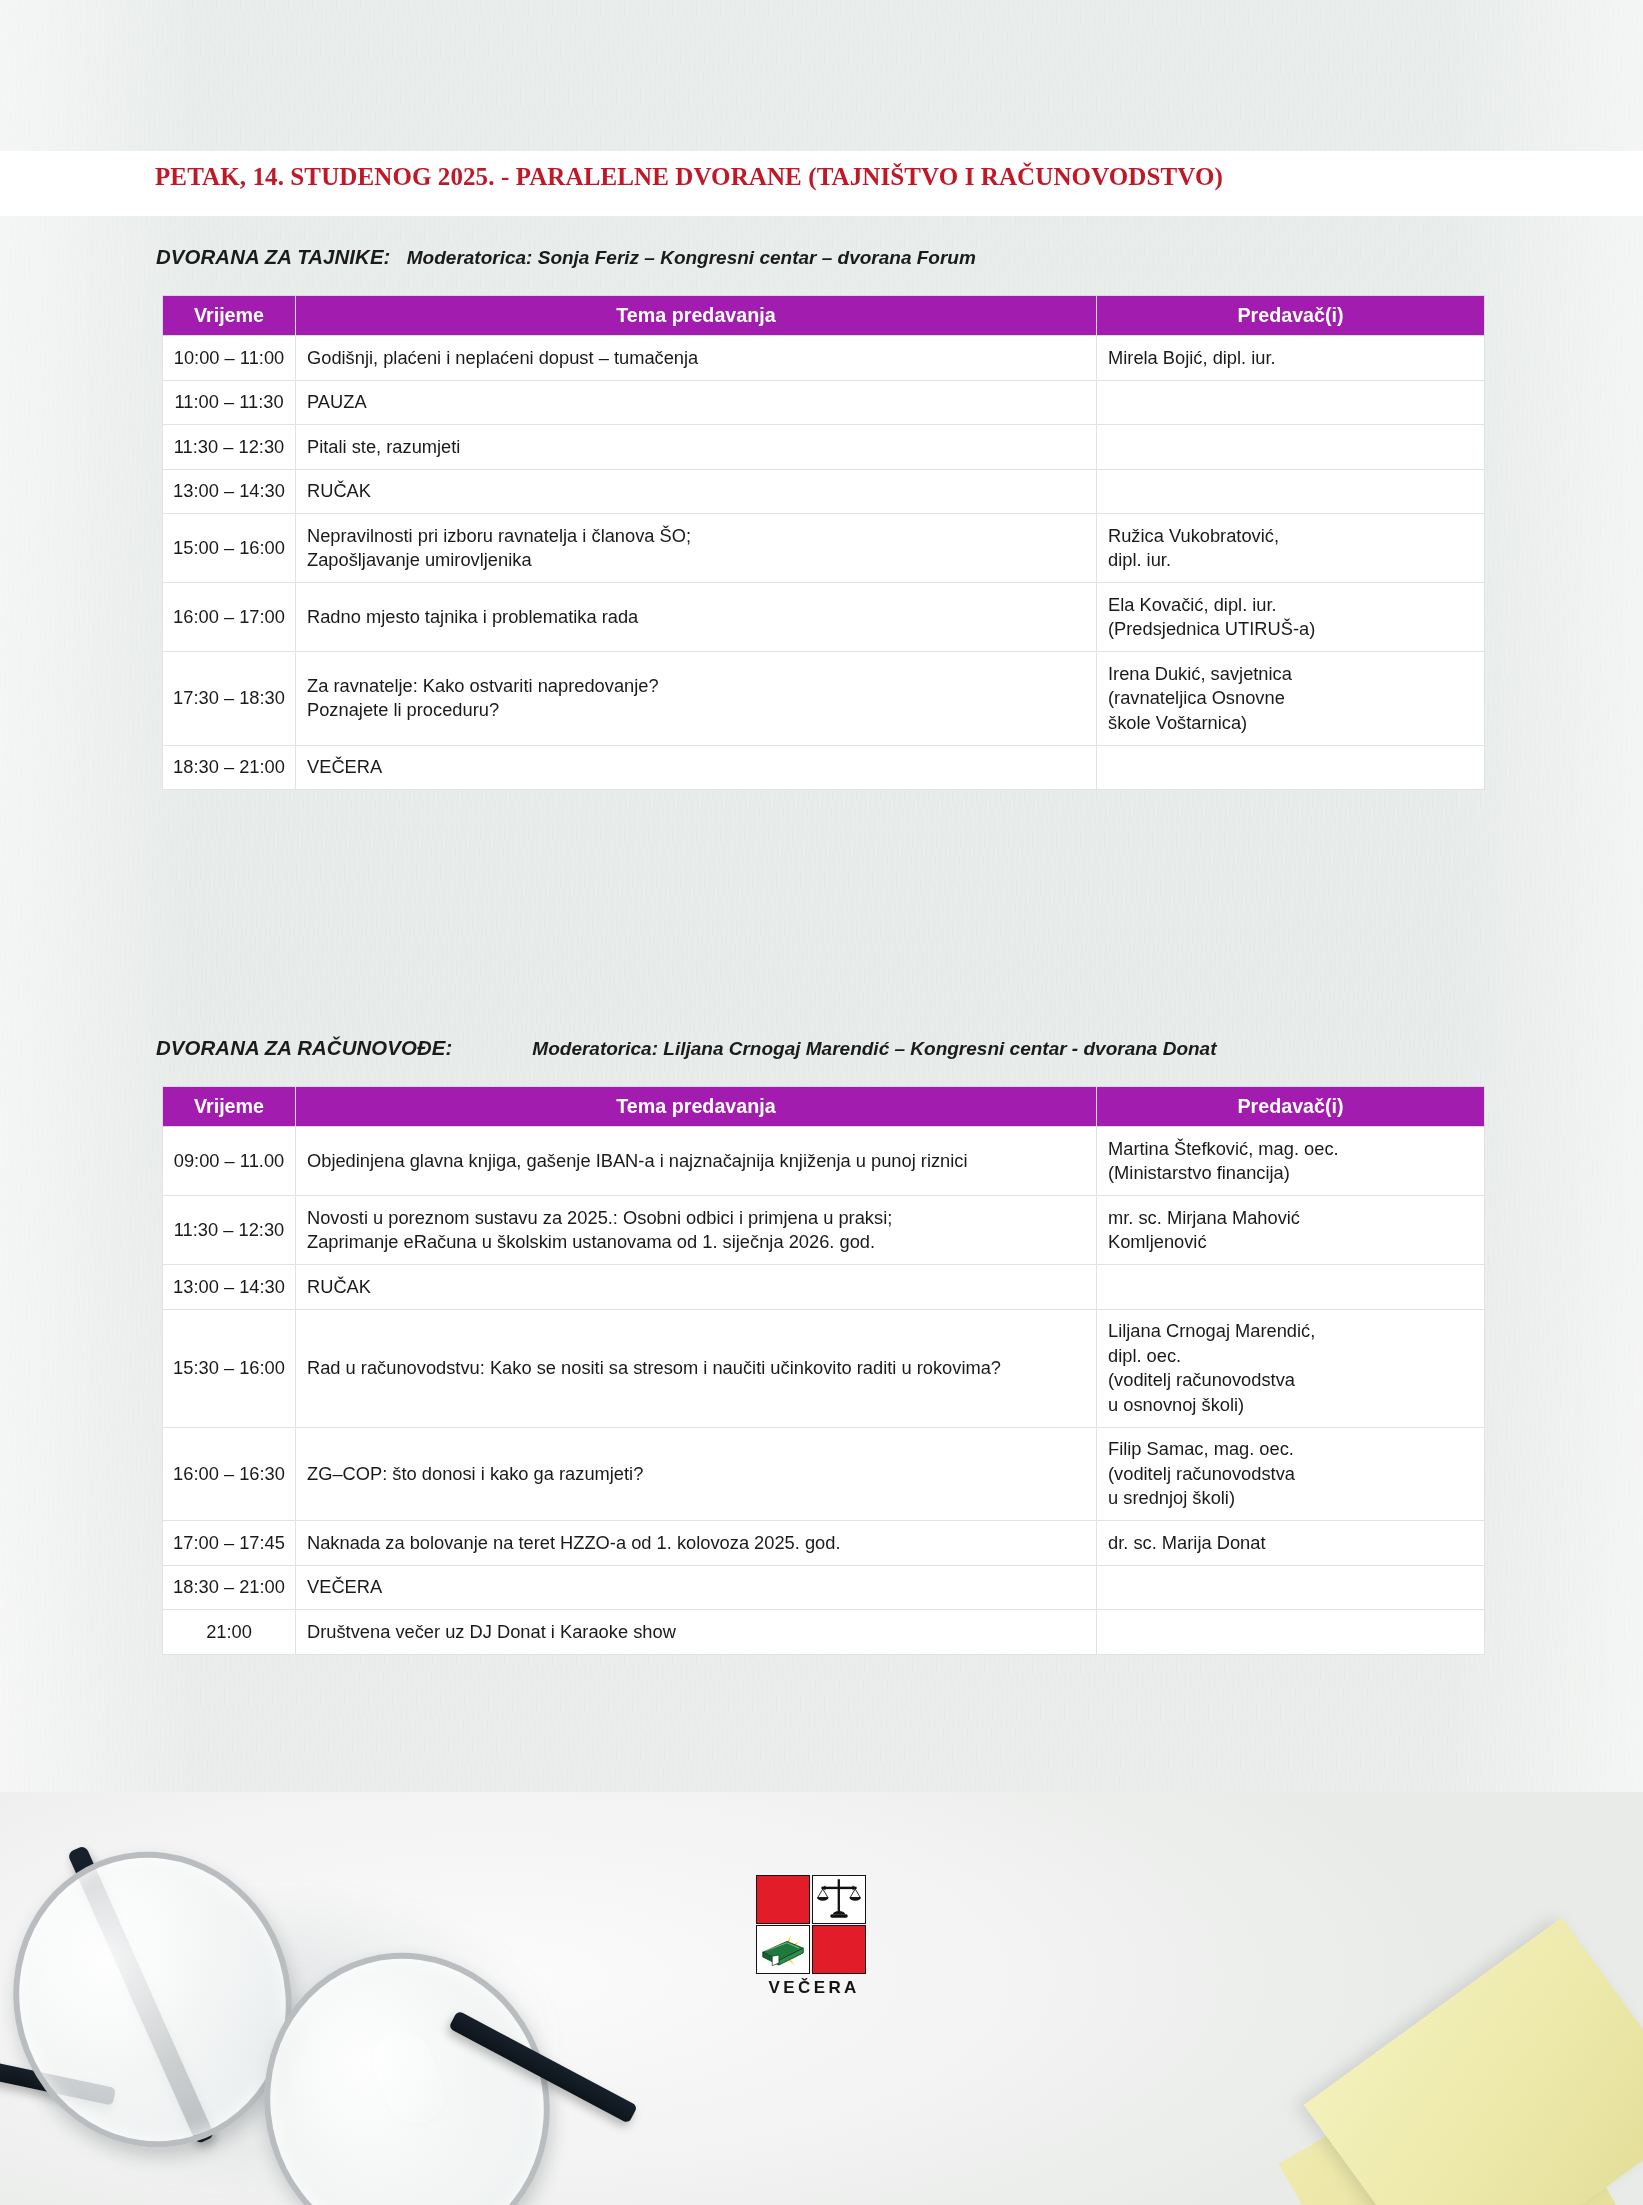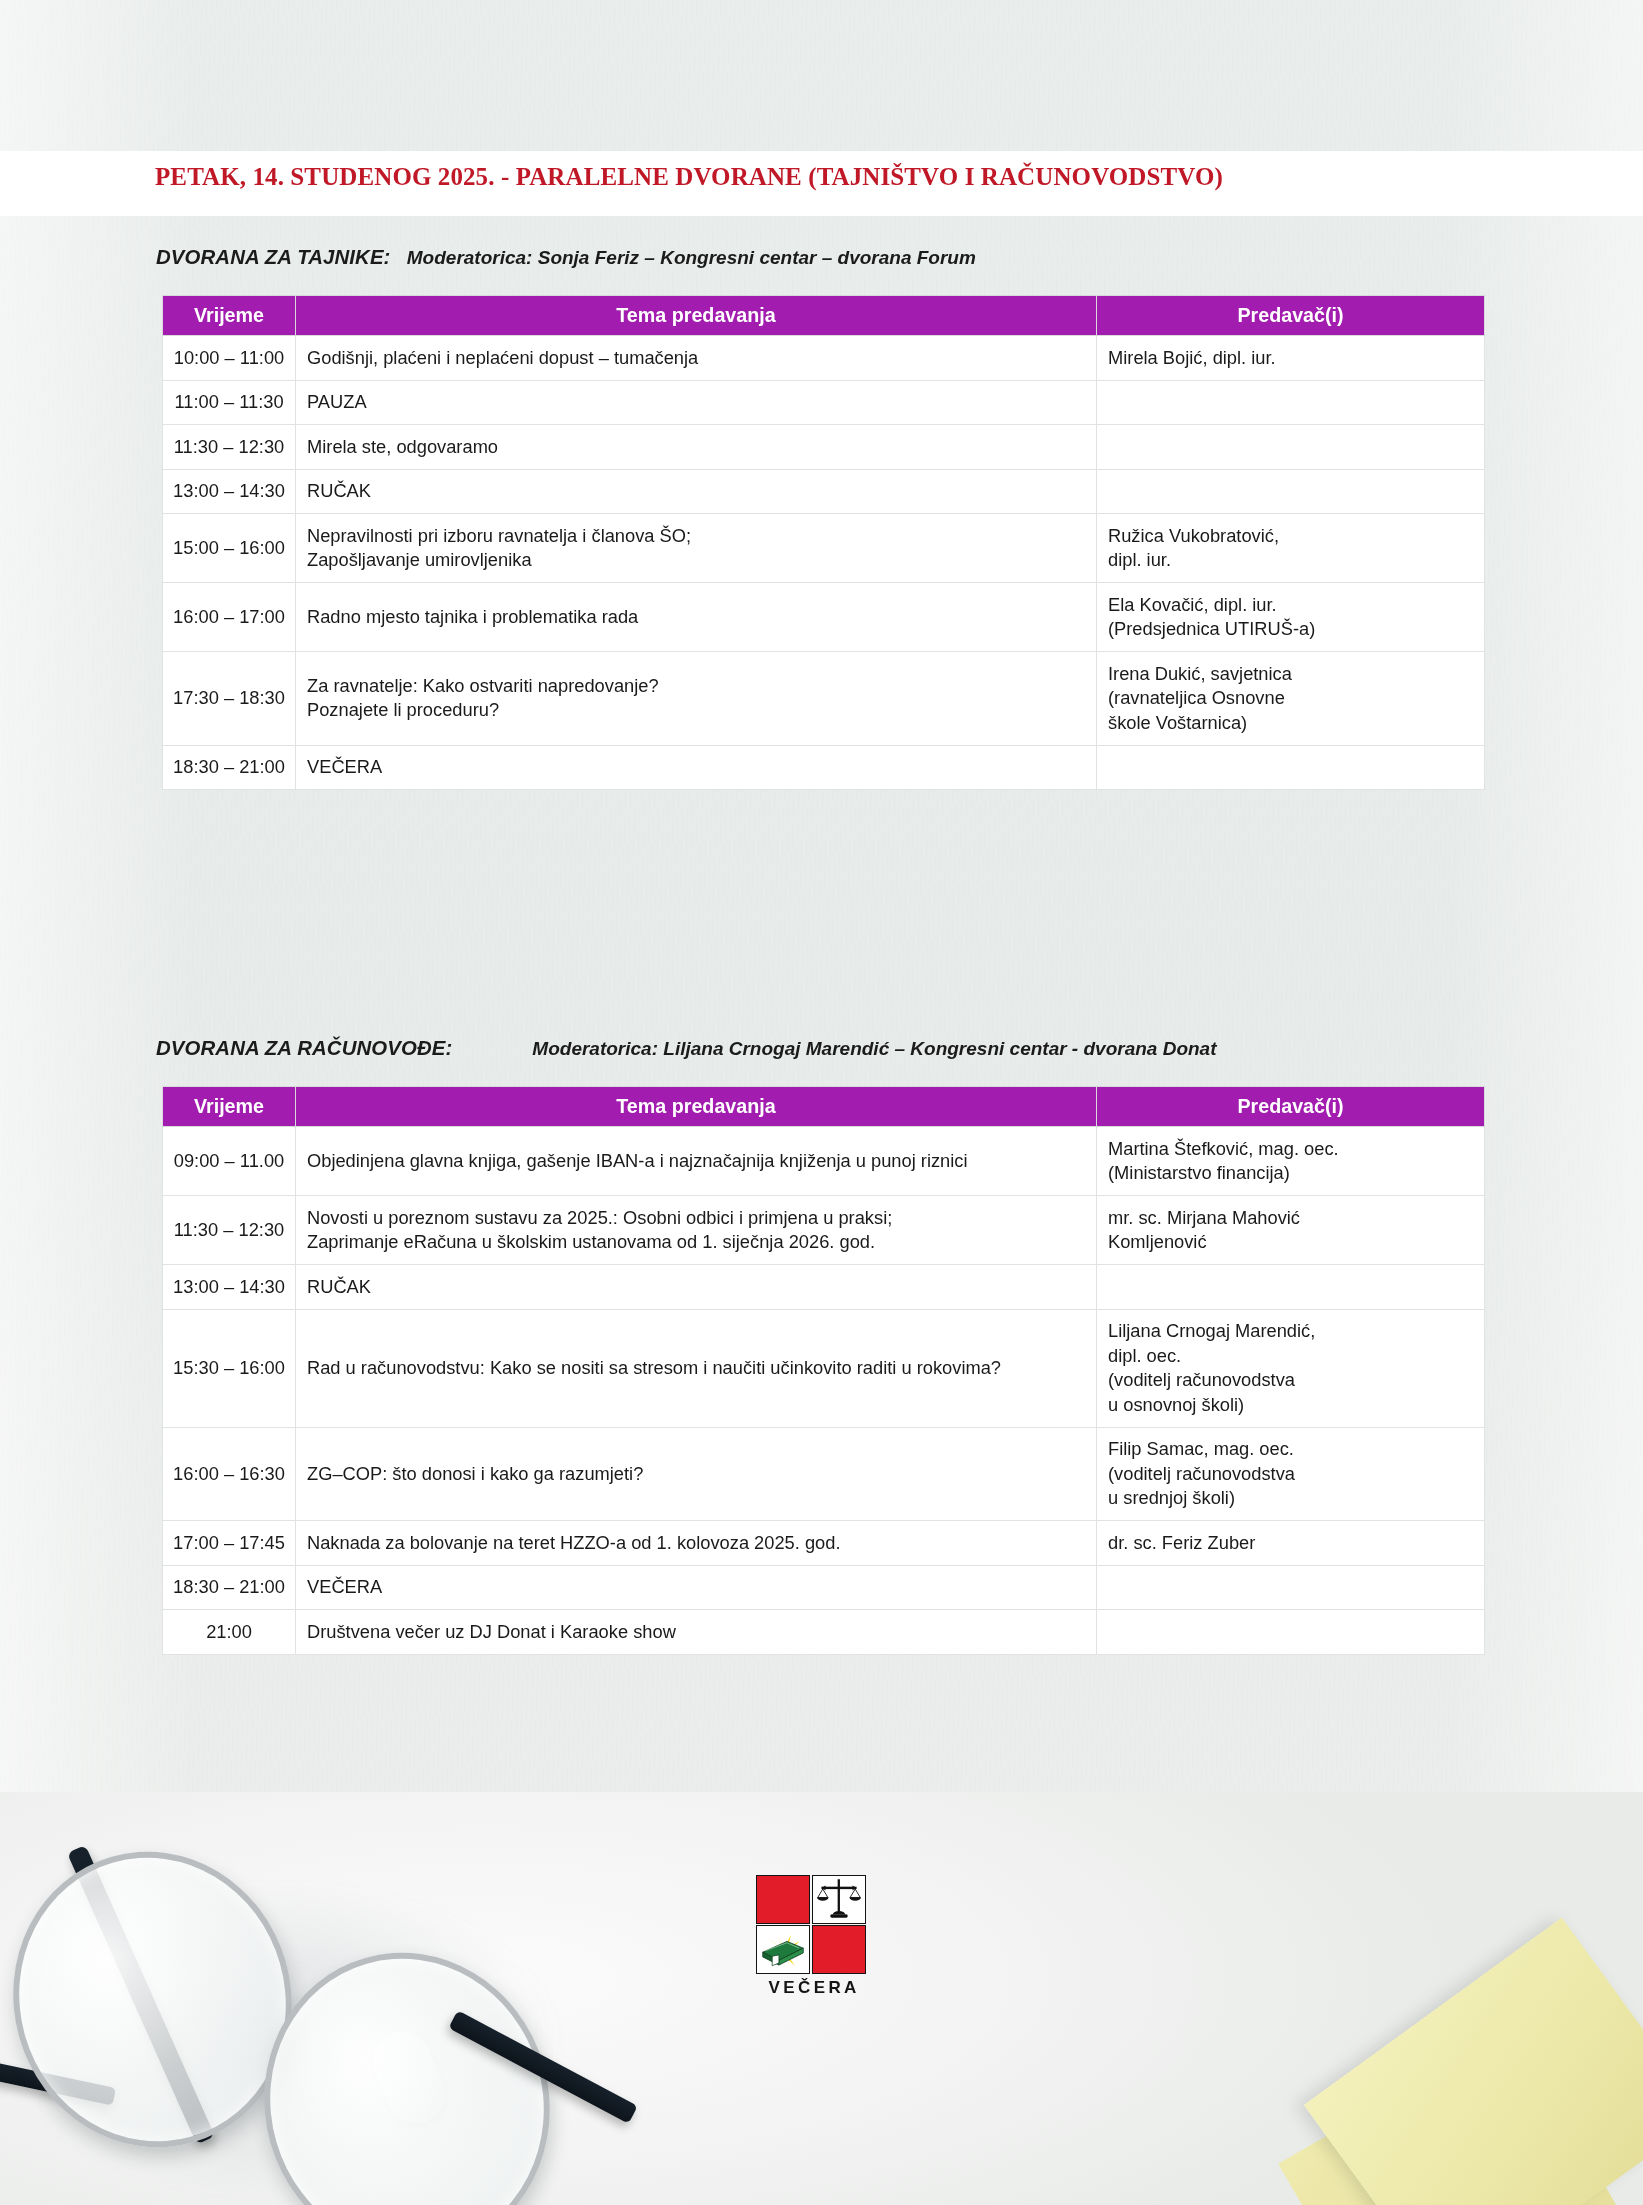--- a/index.html
+++ b/index.html
@@ -174,21 +174,21 @@
         <td class="topic">Godišnji, plaćeni i neplaćeni dopust – tumačenja</td>
         <td class="speaker">Mirela Bojić, dipl. iur.</td>
       </tr>
       <tr>
         <td class="time">11:00 – 11:30</td>
         <td class="topic">PAUZA</td>
         <td class="speaker empty"></td>
       </tr>
       <tr>
         <td class="time">11:30 – 12:30</td>
-        <td class="topic">Mirela ste, odgovaramo</td>
+        <td class="topic">Pitali ste, razumjeti</td>
         <td class="speaker empty"></td>
       </tr>
       <tr>
         <td class="time">13:00 – 14:30</td>
         <td class="topic">RUČAK</td>
         <td class="speaker empty"></td>
       </tr>
       <tr>
         <td class="time">15:00 – 16:00</td>
         <td class="topic">Nepravilnosti pri izboru ravnatelja i članova ŠO;<br>Zapošljavanje umirovljenika</td>
@@ -251,21 +251,21 @@
         <td class="speaker">Liljana Crnogaj Marendić,<br>dipl. oec.<br>(voditelj računovodstva<br>u osnovnoj školi)</td>
       </tr>
       <tr>
         <td class="time">16:00 – 16:30</td>
         <td class="topic">ZG–COP: što donosi i kako ga razumjeti?</td>
         <td class="speaker">Filip Samac, mag. oec.<br>(voditelj računovodstva<br>u srednjoj školi)</td>
       </tr>
       <tr>
         <td class="time">17:00 – 17:45</td>
         <td class="topic">Naknada za bolovanje na teret HZZO-a od 1. kolovoza 2025. god.</td>
-        <td class="speaker">dr. sc. Feriz Zuber</td>
+        <td class="speaker">dr. sc. Marija Donat</td>
       </tr>
       <tr>
         <td class="time">18:30 – 21:00</td>
         <td class="topic">VEČERA</td>
         <td class="speaker empty"></td>
       </tr>
       <tr>
         <td class="time">21:00</td>
         <td class="topic">Društvena večer uz DJ Donat i Karaoke show</td>
         <td class="speaker empty"></td>

